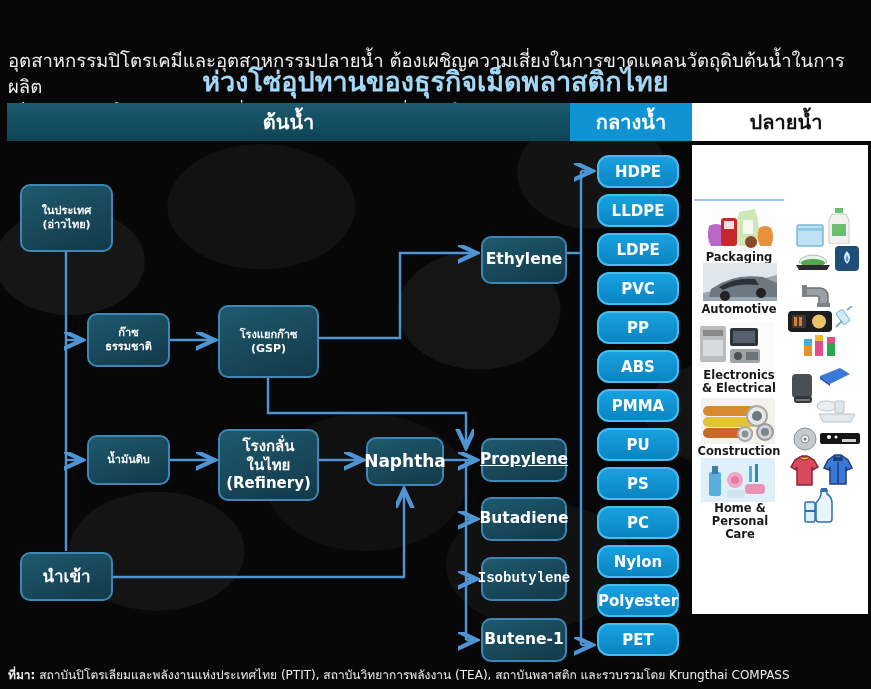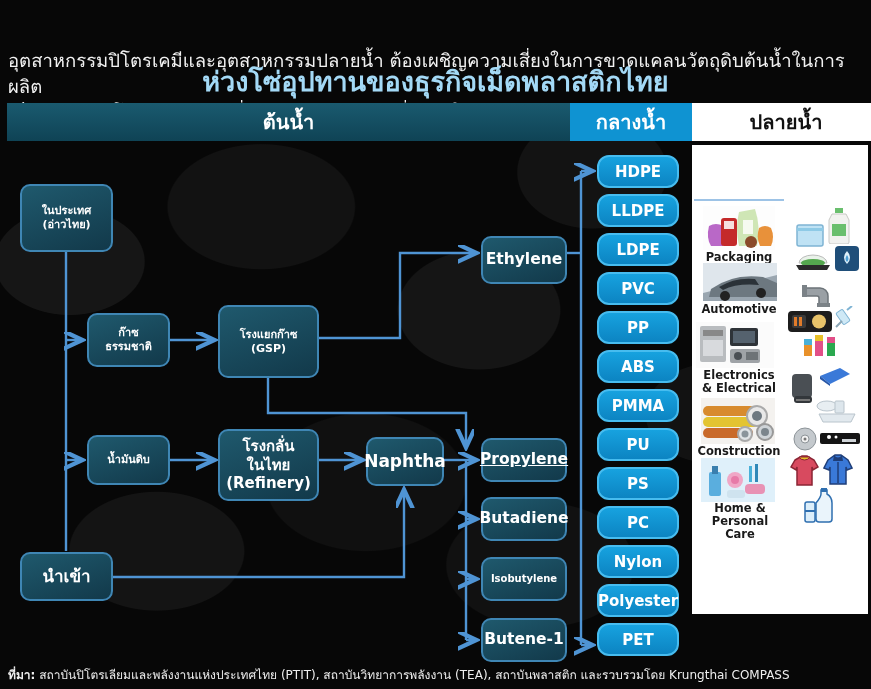--- a/index.html
+++ b/index.html
@@ -97,21 +97,21 @@
 (GSP)</div>
   <div class="abs node" style="left:87px;top:435px;width:83px;height:50px;">น้ำมันดิบ</div>
   <div class="abs node" style="left:218px;top:409px;width:101px;height:72px;font-size:15px;margin-top:20px;">โรงกลั่น
 ในไทย
 (Refinery)</div>
   <div class="abs node" style="left:366px;top:437px;width:78px;height:49px;font-size:17px;">Naphtha</div>
   <div class="abs node" style="left:20px;top:552px;width:93px;height:49px;font-size:17px;">นำเข้า</div>
   <div class="abs node" style="left:481px;top:236px;width:86px;height:48px;font-size:15.5px;">Ethylene</div>
   <div class="abs node" style="left:481px;top:438px;width:86px;height:44px;font-size:15.5px;text-decoration:underline;">Propylene</div>
   <div class="abs node" style="left:481px;top:497px;width:86px;height:44px;font-size:15.5px;">Butadiene</div>
-  <div class="abs node" style="left:481px;top:557px;width:86px;height:44px;font-size:10px;">Isobutylene</div>
+  <div class="abs node" style="left:481px;top:557px;width:86px;height:44px;font-size:14px;font-family:Liberation Mono, monospace;">Isobutylene</div>
   <div class="abs node" style="left:481px;top:618px;width:86px;height:44px;font-size:15.5px;">Butene-1</div>
 
   <div class="abs product" style="top:155px;">HDPE</div>
   <div class="abs product" style="top:194px;">LLDPE</div>
   <div class="abs product" style="top:233px;">LDPE</div>
   <div class="abs product" style="top:272px;">PVC</div>
   <div class="abs product" style="top:311px;">PP</div>
   <div class="abs product" style="top:350px;">ABS</div>
   <div class="abs product" style="top:389px;">PMMA</div>
   <div class="abs product" style="top:428px;">PU</div>

